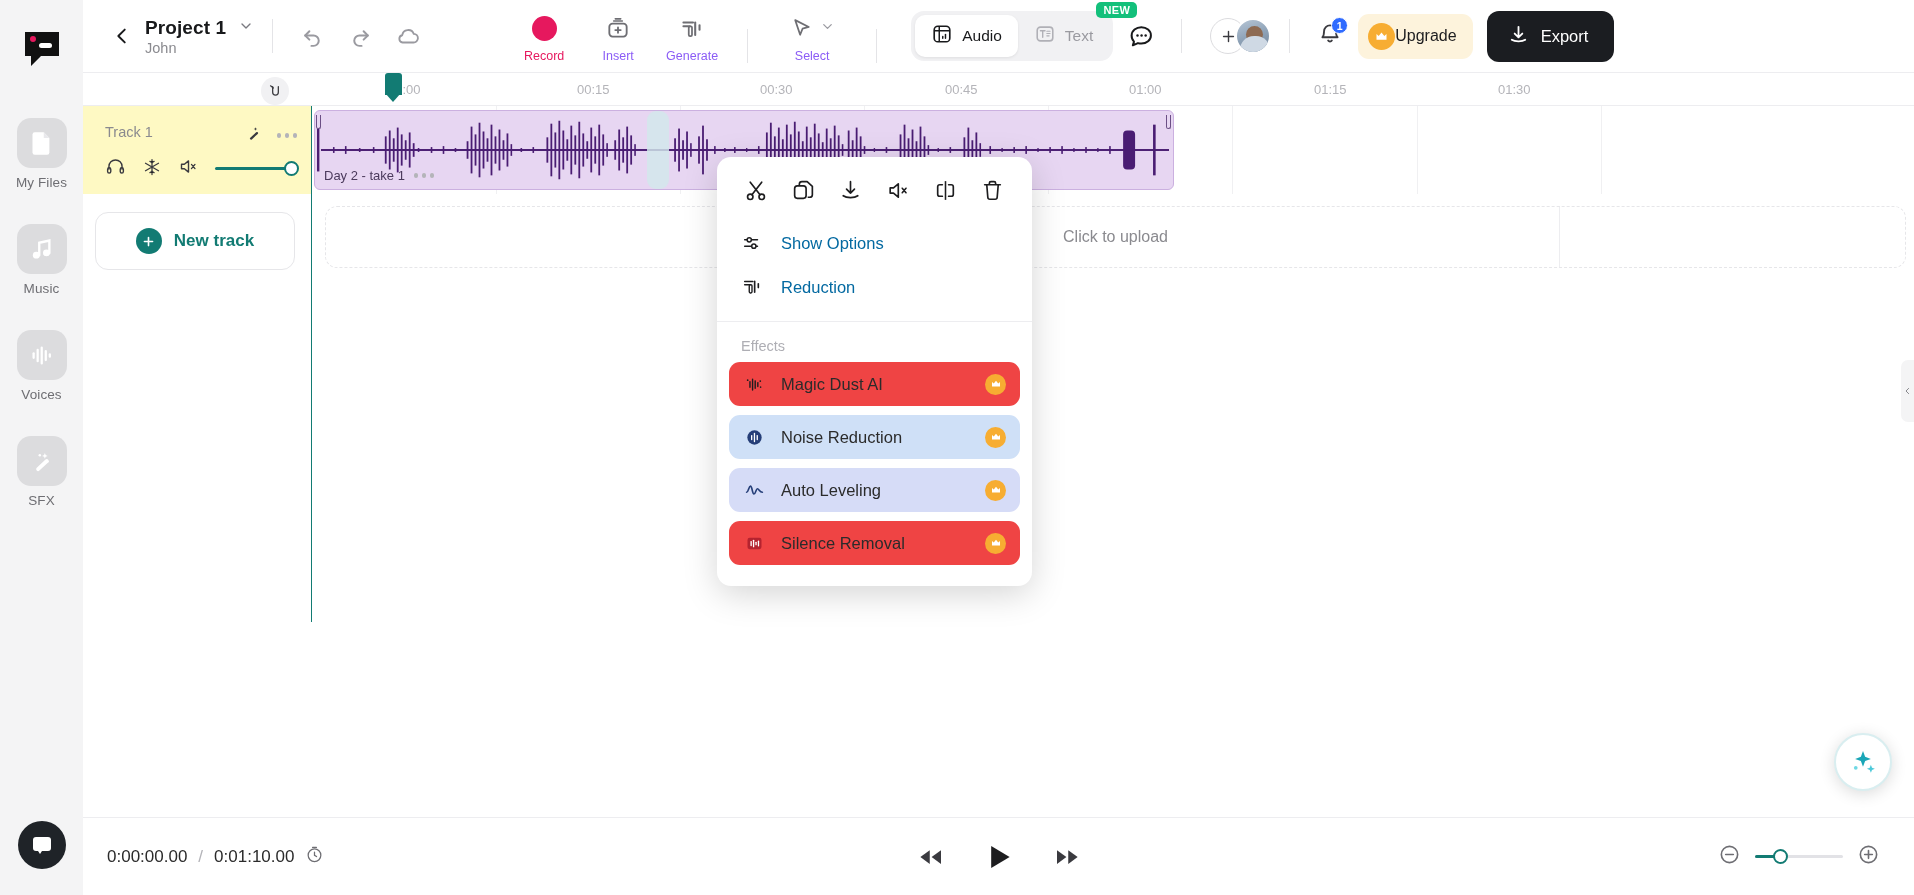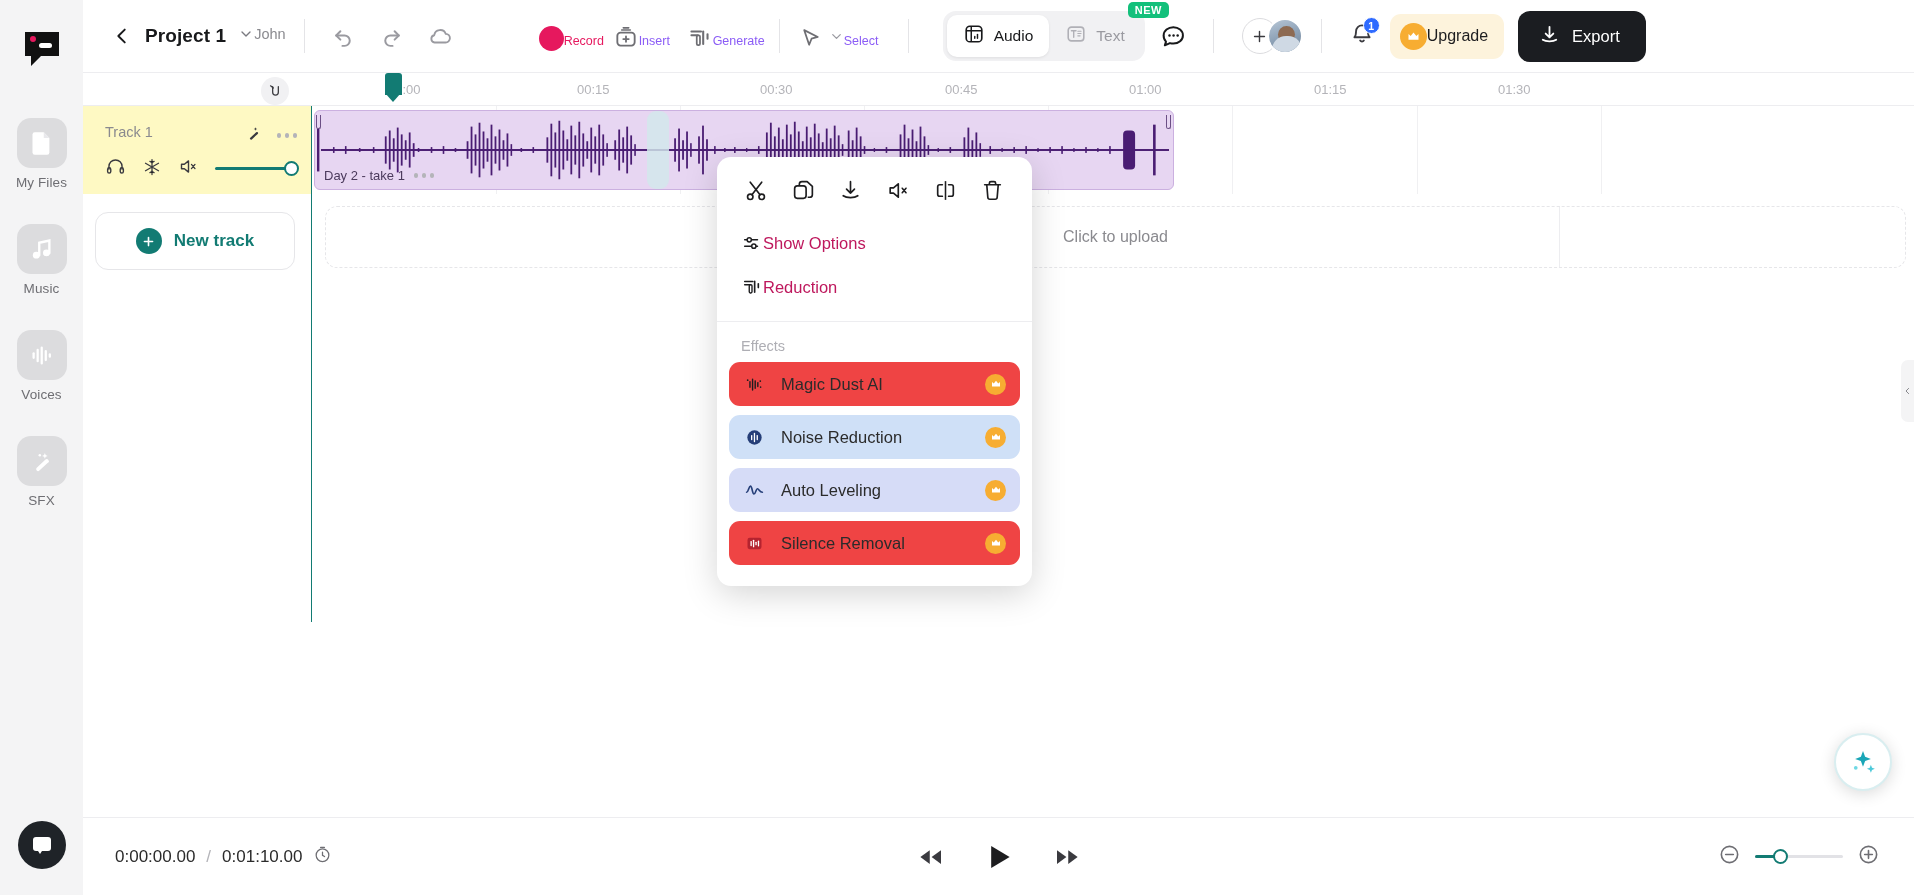--- a/index.html
+++ b/index.html
@@ -31,30 +31,30 @@
     background:#1f2328; display:flex; align-items:center; justify-content:center; cursor:pointer;
   }
 
   
   .header {
     position:absolute; left:83px; top:0; right:0; height:72px;
     background:#fff; display:flex; align-items:center; padding:0 16px 0 22px;
     z-index:30;
   }
   .back-chev { width:34px; height:34px; display:flex; align-items:center; justify-content:center; cursor:pointer; }
-  .proj { margin-left:6px; display:flex; justify-content:center; }
+  .proj { margin-left:6px; display:flex; flex-direction:column; justify-content:center; }
   .proj-row { display:flex; align-items:center; gap:12px; }
   .proj-title { font-size:19px; font-weight:700; color:#18191b; letter-spacing:.1px; }
   .proj-owner { font-size:14.5px; color:#8a8a8f; margin-top:1px; }
   .divider { width:1px; height:34px; background:#e4e4e7; margin:0 18px; }
   .hist { display:flex; align-items:center; gap:6px; }
   .icon-btn { width:42px; height:40px; display:flex; align-items:center; justify-content:center; cursor:pointer; }
 
   .tools { display:flex; align-items:flex-end; gap:0px; margin-left:78px; }
-  .tool { width:74px; display:flex; flex-direction:row; align-items:center; cursor:pointer; padding-top:4px; }
+  .tool { width:74px; display:flex; flex-direction:column; align-items:center; cursor:pointer; padding-top:4px; }
   .tool-ico { height:30px; display:flex; align-items:center; justify-content:center; }
   .tool-lbl { font-size:12.5px; color:#8b5cf6; margin-top:5px; }
   .tool.rec .tool-lbl { color:#e6185e; }
   .rec-dot { width:25px; height:25px; border-radius:50%; background:#e6185e; }
   .tool.sel { width:92px; }
   .sel-wrap { display:flex; align-items:center; gap:6px; }
 
   .seg {
     display:flex; align-items:center; background:#f1f1f3; border-radius:13px; padding:4px;
     margin-left:16px; position:relative;
@@ -170,39 +170,39 @@
   }
 
   
   .ctx {
     position:absolute; left:717px; top:157px; width:315px;
     background:#fff; border-radius:14px; box-shadow:0 8px 34px rgba(0,0,0,.17);
     z-index:60; padding-bottom:12px;
   }
   .ctx-icons { display:flex; align-items:center; justify-content:space-between; padding:18px 24px 16px; }
   .ctx-ico { width:30px; height:30px; display:flex; align-items:center; justify-content:center; cursor:pointer; }
-  .ctx-row { display:flex; align-items:center; padding:11px 24px; cursor:pointer; font-size:16.5px; color:#be185d; }
+  .ctx-row { display:flex; align-items:center; gap:18px; padding:11px 24px; cursor:pointer; font-size:16.5px; color:#0369a1; }
   .ctx-sep { height:1px; background:#ededf0; margin:12px 0 0; }
   .ctx-head { padding:16px 24px 8px; font-size:14.5px; color:#aeaeb4; }
   .fx {
     display:flex; align-items:center; gap:16px; margin:0 12px 9px; padding:11px 14px;
     border-radius:11px; cursor:pointer; font-size:16.5px; color:#2b2b2b; position:relative;
   }
   .fx-crown {
     position:absolute; right:14px; width:21px; height:21px; border-radius:50%;
     background:#f7ad32; display:flex; align-items:center; justify-content:center;
   }
   .fx-ico { width:22px; height:22px; display:flex; align-items:center; justify-content:center; }
 
   
   .footer {
     position:absolute; left:83px; right:0; bottom:0; height:78px; background:#fff;
     border-top:1px solid #ededf0; display:flex; align-items:center; z-index:20;
   }
-  .time-read { margin-left:32px; display:flex; align-items:center; gap:11px; font-size:17px; color:#2b2b2b;text-align:center; }
+  .time-read { margin-left:24px; display:flex; align-items:center; gap:11px; font-size:17px; color:#2b2b2b;text-align:center; }
   .time-sep { color:#b4b4b9; }
   .transport { position:absolute; left:50%; transform:translateX(-50%); display:flex; align-items:center; gap:36px; }
   .tr-btn { cursor:pointer; display:flex; align-items:center; justify-content:center; }
   .zoomctl { position:absolute; right:34px; display:flex; align-items:center; gap:14px; }
   .zoom-track { position:relative; width:88px; height:16px; display:flex; align-items:center; cursor:pointer; }
   .zoom-bar { width:100%; height:3.5px; border-radius:3px; background:#e2e2e6; }
   .zoom-fill { position:absolute; left:0; width:24px; height:3.5px; border-radius:3px; background:#127b73; }
   .zoom-knob { position:absolute; left:18px; width:15px; height:15px; border-radius:50%; background:#fff; border:2px solid #127b73; }
 
   .fab {

